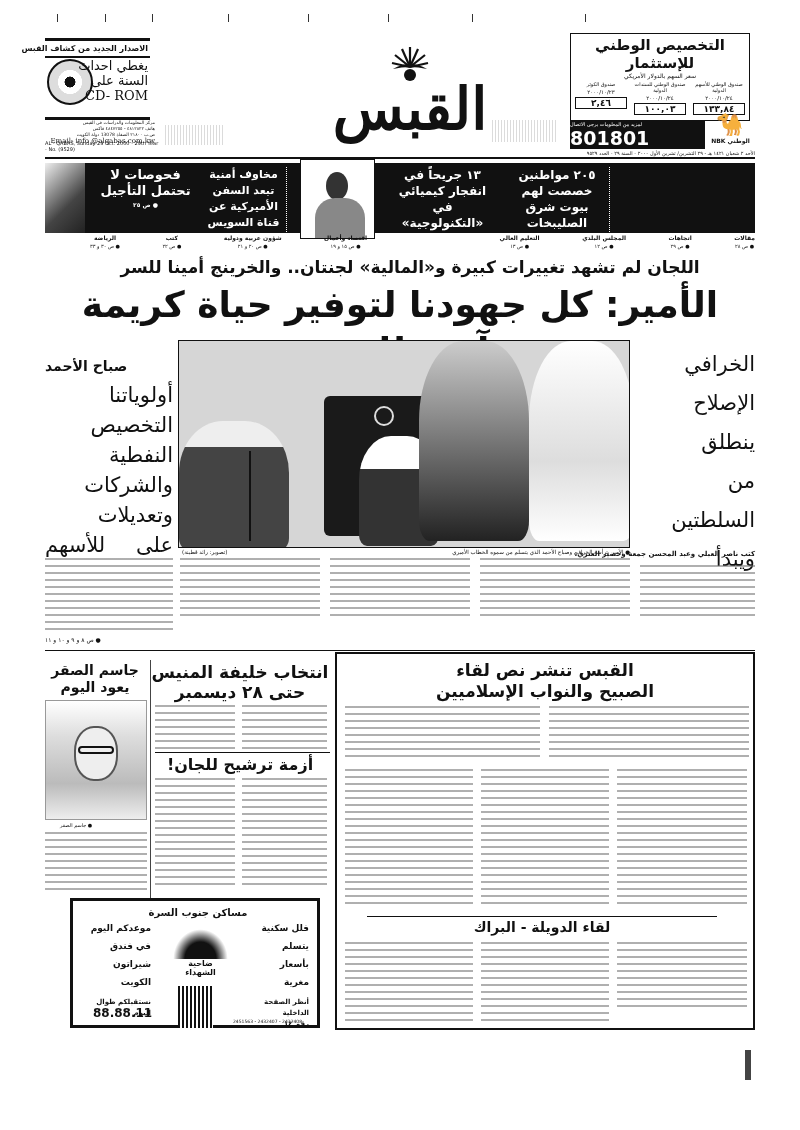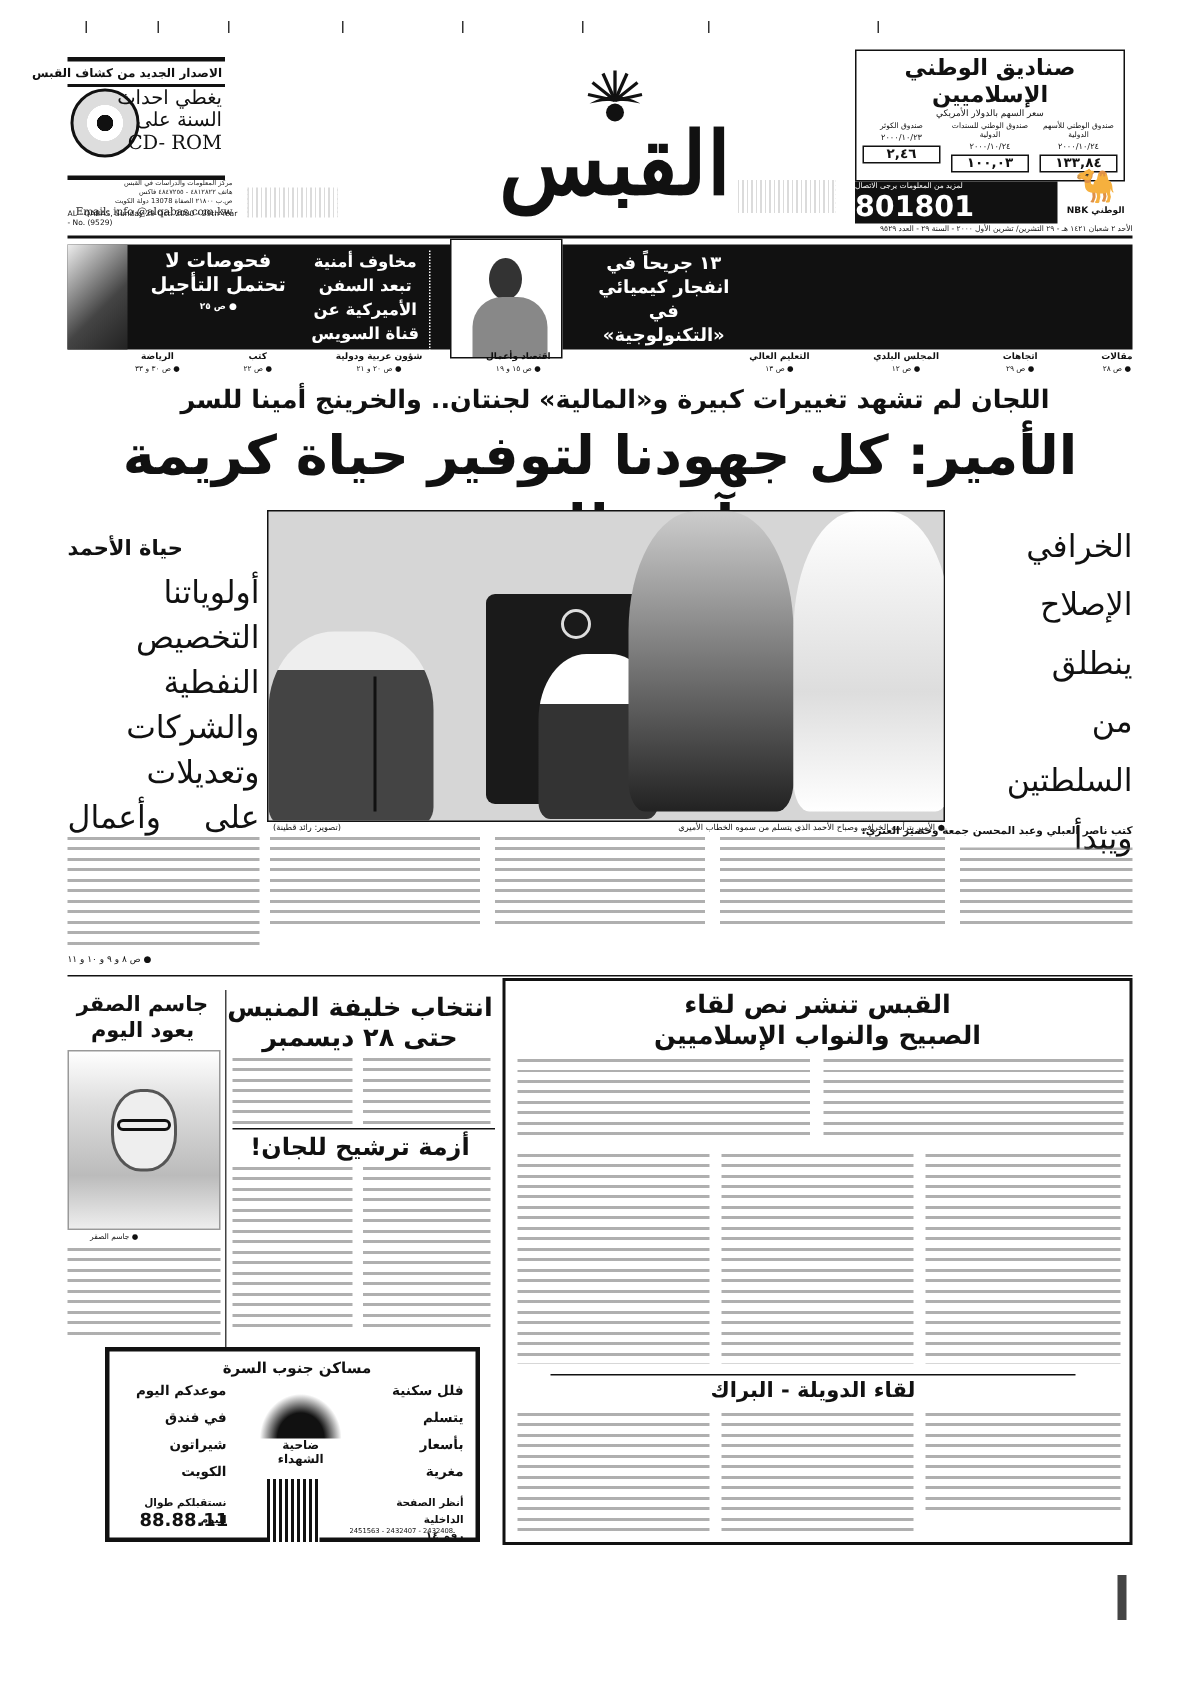--- a/index.html
+++ b/index.html
@@ -139,21 +139,21 @@
       <line x1="20" y1="22" x2="2" y2="18"></line>
       <line x1="20" y1="22" x2="38" y2="18"></line>
     </g>
     <path d="M3 24 Q20 14 37 24 Q20 20 3 24 Z" fill="#111"></path>
     <circle cx="20" cy="30" r="6" fill="#111"></circle>
   </svg>
   <div class="logo-text">القبس</div>
 </div>
 
 <div class="abs nbk">
-  <div class="title">صناديق الوطني الإسلاميين</div>
+  <div class="title">التخصيص الوطني للإستثمار</div>
   <div class="sub">سعر السهم بالدولار الأمريكي</div>
   <div class="funds" style="direction:ltr">
     <div class="fund">
       <div>صندوق الكوثر</div>
       <div class="dt">٢٠٠٠/١٠/٢٣</div>
       <div class="val">٢,٤٦</div>
     </div>
     <div class="fund">
       <div>صندوق الوطني للسندات الدولية</div>
       <div class="dt">٢٠٠٠/١٠/٢٤</div>
@@ -189,20 +189,24 @@
     <div class="pg">● ص ٢١</div>
   </div>
   <div class="band-photo" style="left:255px">
     <div class="face"></div>
       <div class="body"></div>
   </div>
   <div class="teaser" style="left:345px;width:105px">
     <div class="t" style="font-size:12px">١٣ جريحاً في انفجار كيميائي في «التكنولوجية»</div>
     <div class="pg">● ص ٦</div>
   </div>
+  <div class="teaser" style="left:460px;width:105px;border-right:1px dotted #fff">
+    <div class="t" style="font-size:12px">٢٠٥ مواطنين خصصت لهم بيوت شرق الصليبخات</div>
+    <div class="pg">● ص ٥</div>
+  </div>
 </div>
 
 <div class="abs sections" style="direction:rtl">
   <div class="sec">
       <div>مقالات</div>
       <div class="pg">● ص ٢٨</div>
     </div>
   <div class="sec">
       <div>اتجاهات</div>
       <div class="pg">● ص ٢٩</div>
@@ -229,28 +233,28 @@
     </div>
   <div class="sec" style="margin-left:45px">
       <div>الرياضة</div>
       <div class="pg">● ص ٣٠ و ٣٣</div>
     </div>
 </div>
 
 <div class="abs kicker">اللجان لم تشهد تغييرات كبيرة و«المالية» لجنتان.. والخرينج أمينا للسر</div>
 <div class="abs headline">الأمير: كل جهودنا لتوفير حياة كريمة وآمنة للجميع</div>
 
-<div class="abs side-left-title">حياة الأحمد</div>
+<div class="abs side-left-title">صباح الأحمد</div>
 <div class="abs side-left">
   <div>أولوياتنا</div>
   <div>التخصيص</div>
   <div>النفطية</div>
   <div>والشركات</div>
   <div>وتعديلات</div>
-  <div>على وأعمال</div>
+  <div>على للأسهم</div>
 </div>
 <div class="abs side-right">
   <div>الخرافي</div>
   <div>الإصلاح</div>
   <div>ينطلق</div>
   <div>من</div>
   <div>السلطتين</div>
   <div>ويبدأ</div>
 </div>
 

